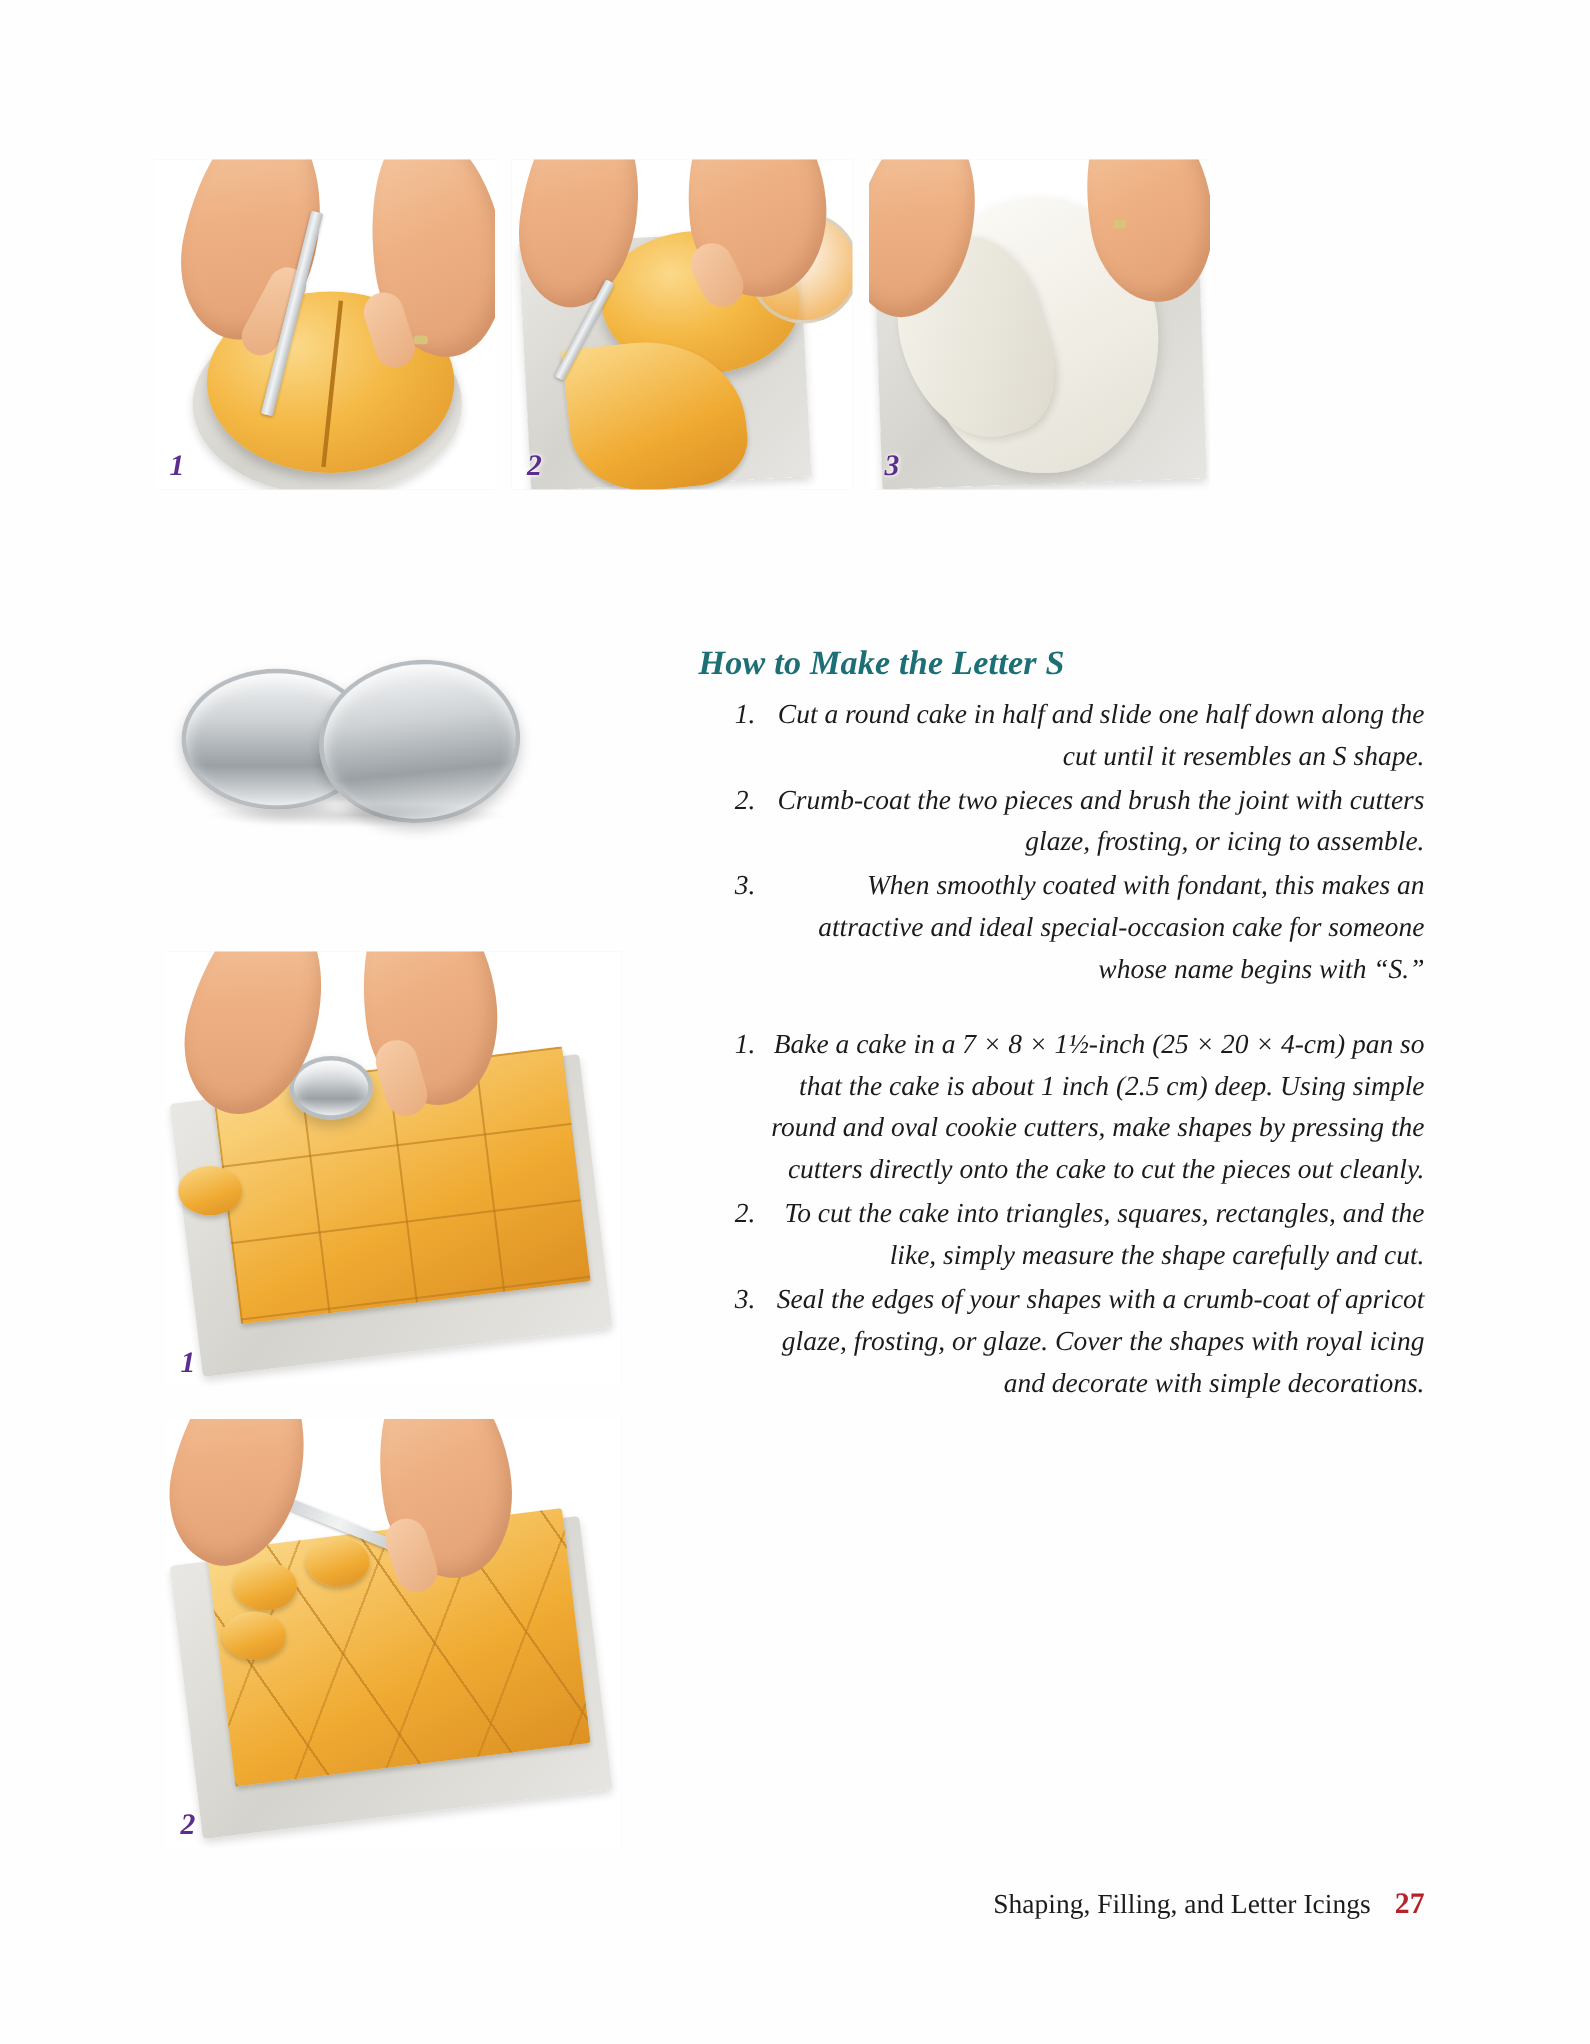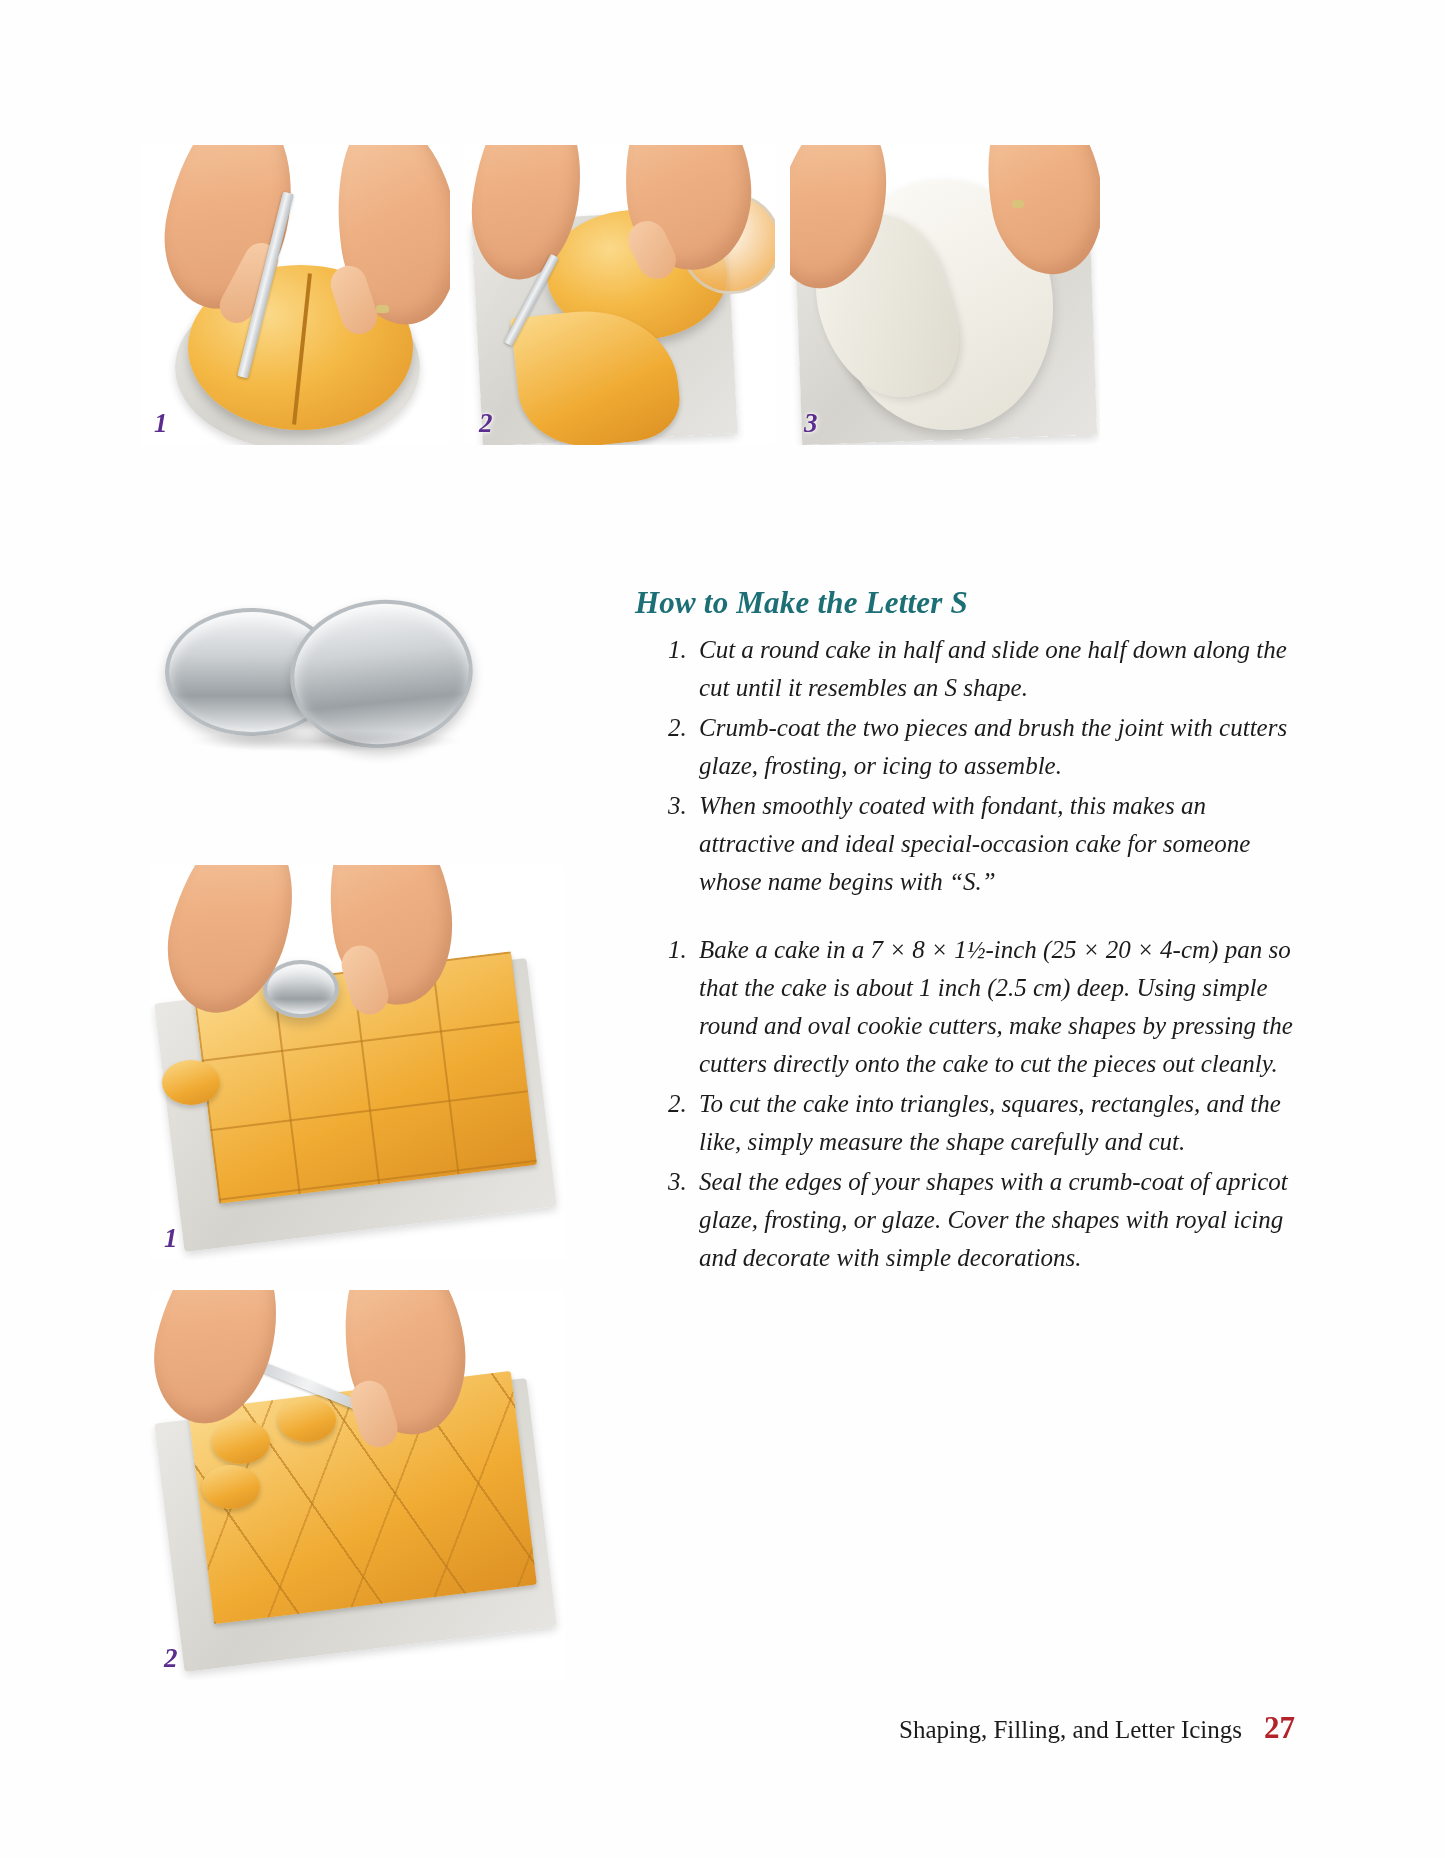--- a/index.html
+++ b/index.html
@@ -157,37 +157,38 @@
   .section + .section { margin-top: 30px; }
   ol.steps {
     margin: 0;
     padding-left: 58px;
     font-size: 25px;
     line-height: 1.52;
   }
   ol.steps li {
     margin-bottom: 2px;
     padding-left: 6px;
+    text-align: right;
   }
 
   
   .footer {
     position: absolute;
     right: 150px;
     bottom: 112px;
     display: flex;
     align-items: baseline;
     gap: 22px;
   }
   .footer .caption {
     font-size: 25px;
     color: #1b1b1b;
   }
   .footer .pageno {
-    font-size: 31px;
+    font-size: 27px;
     font-weight: bold;
     color: #b4232a;
   }
 </style>
 </head>
 <body>
 
 <div class="page">
 
   <div class="top-strip">

